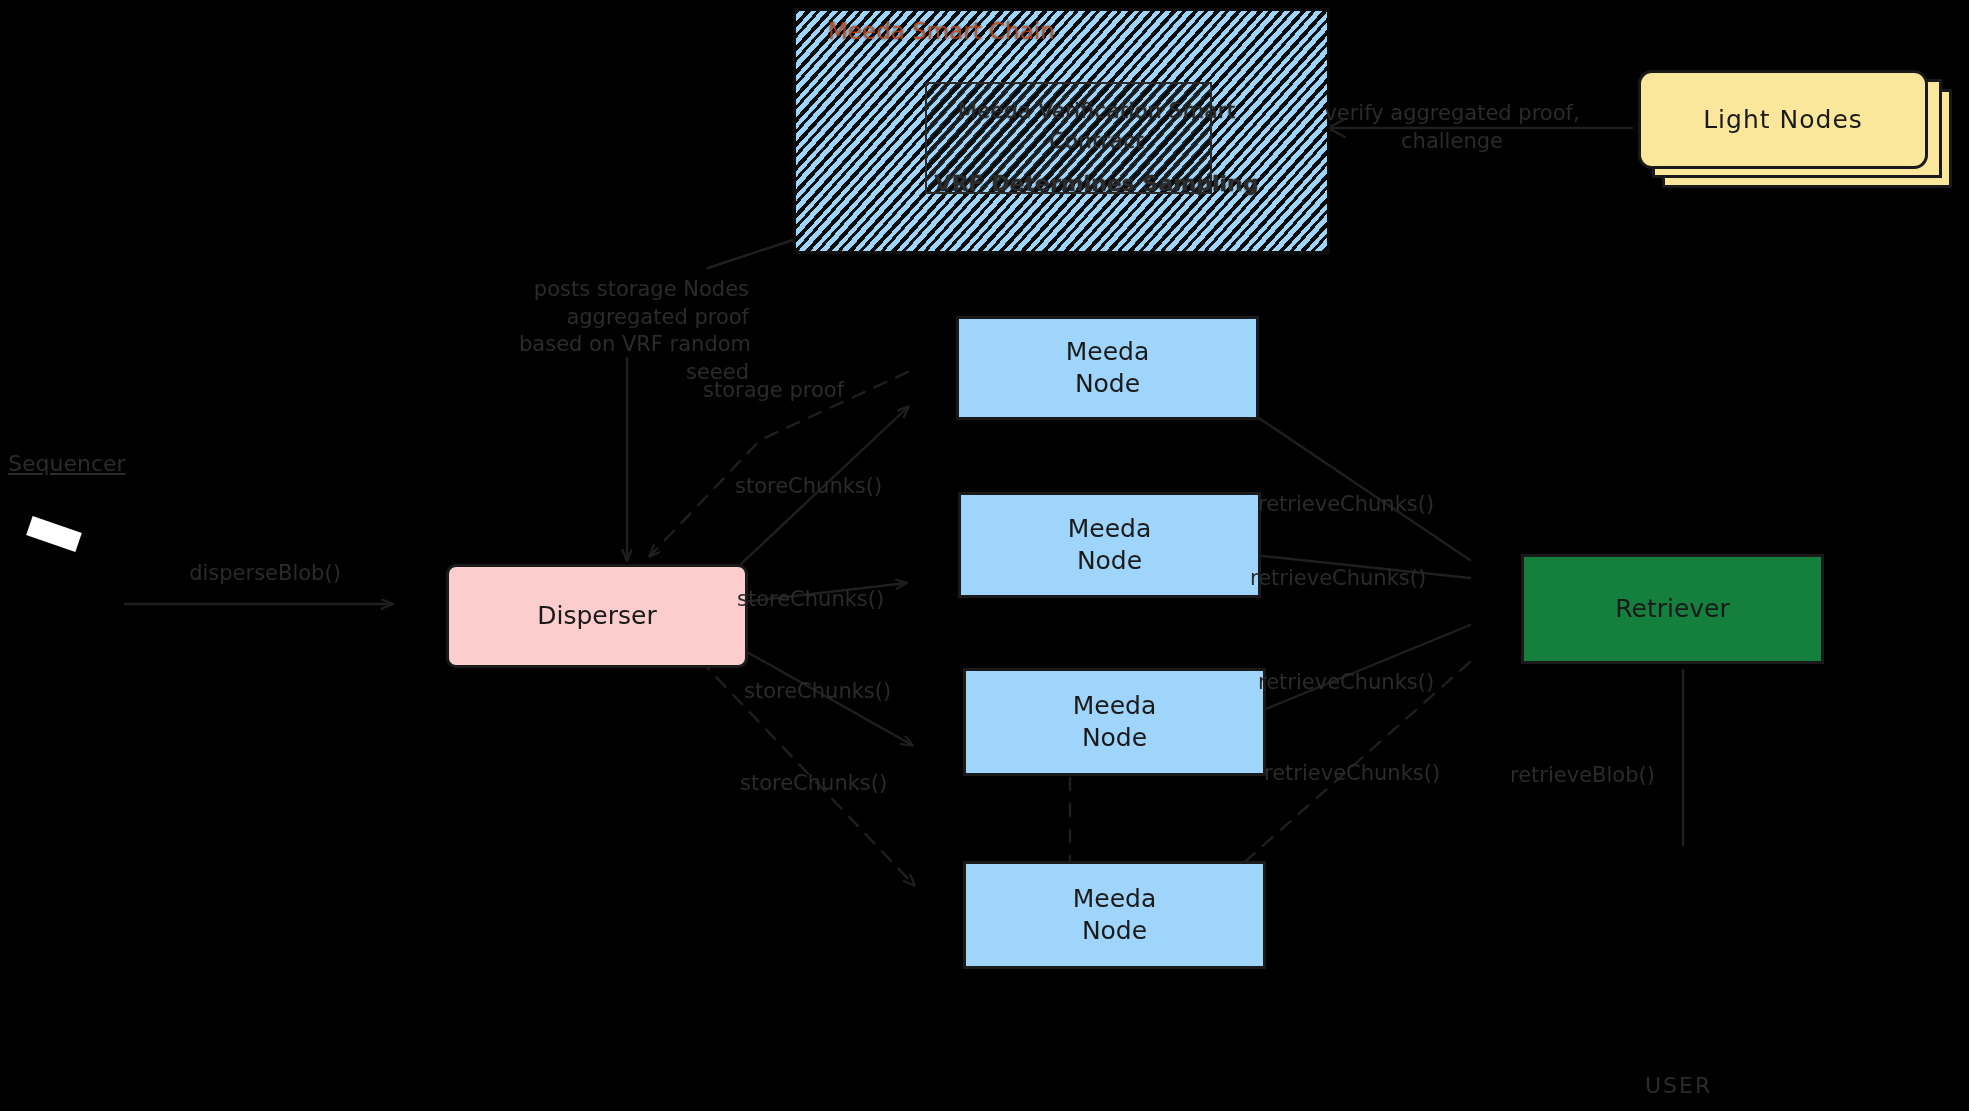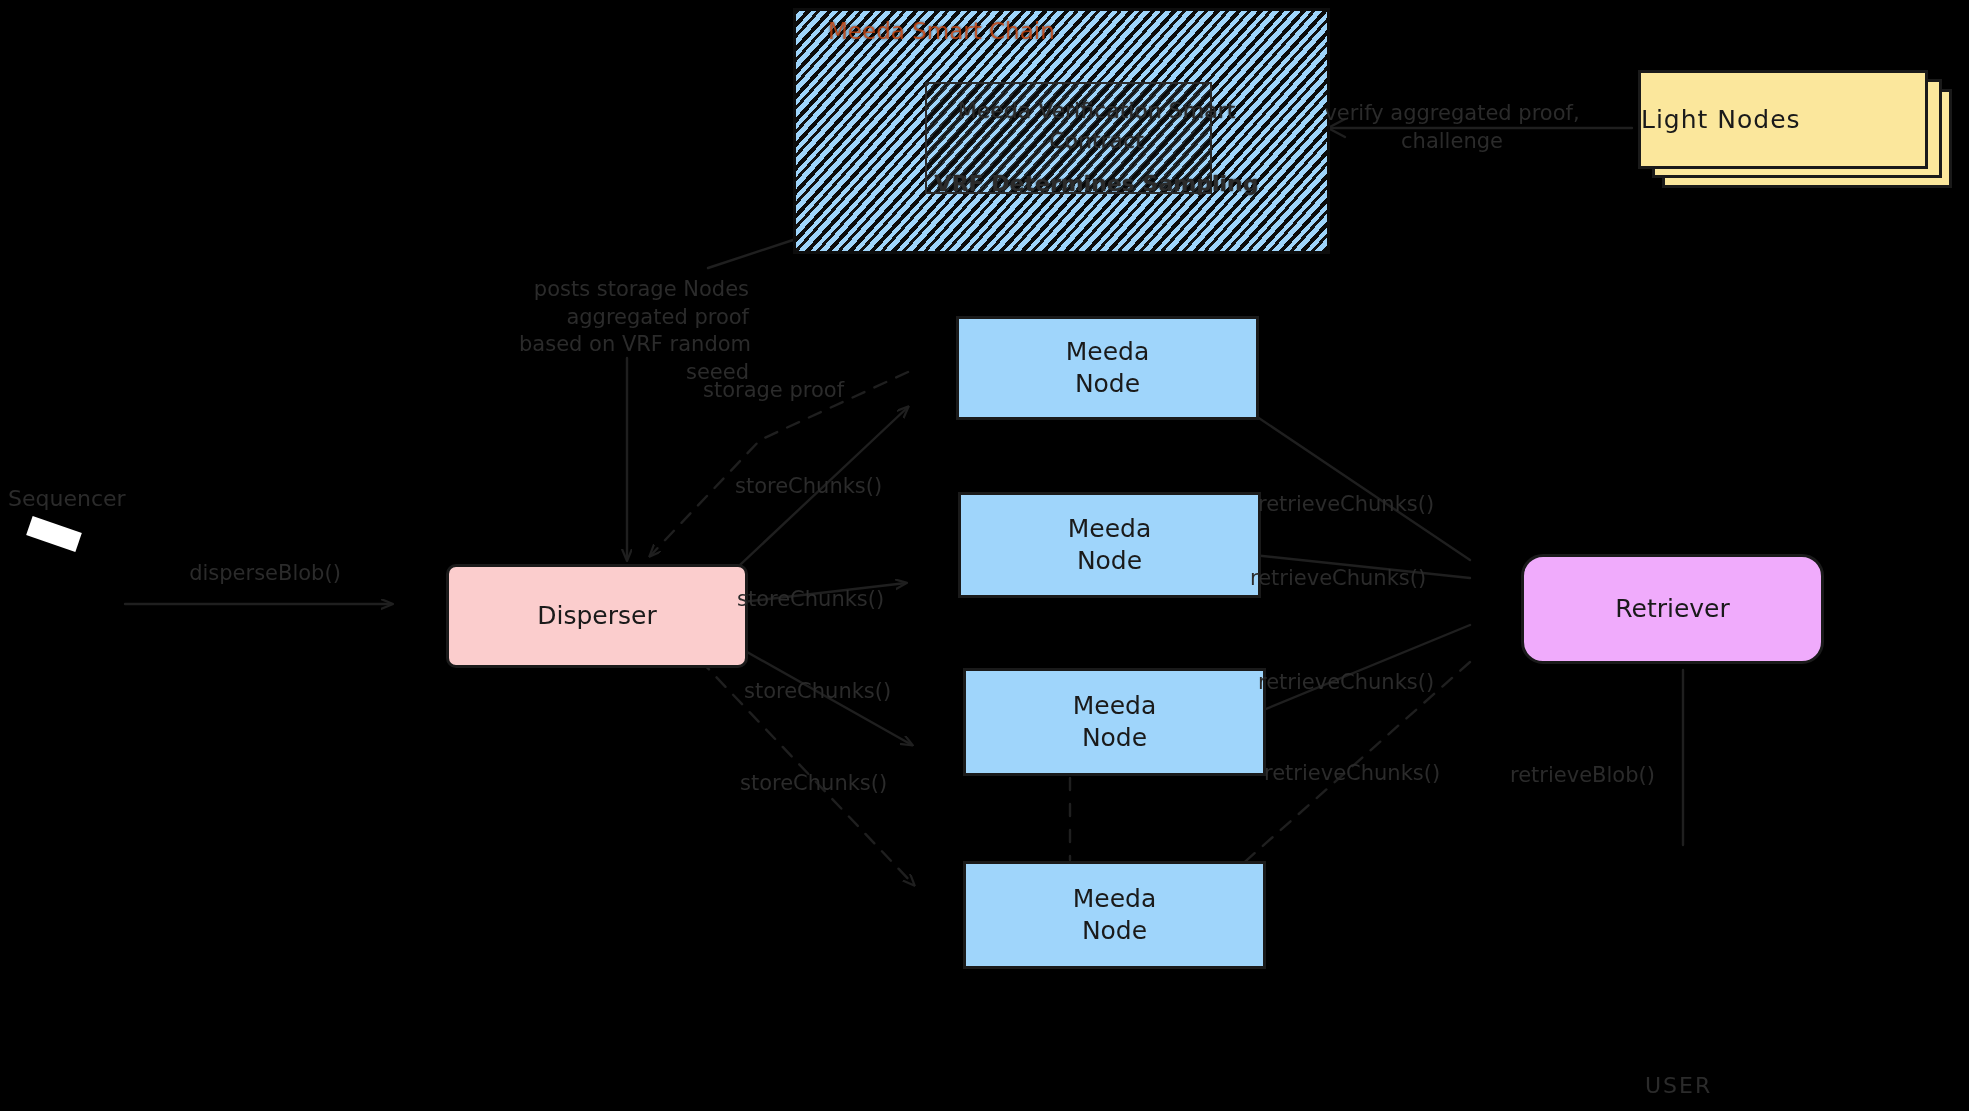--- a/index.html
+++ b/index.html
@@ -40,36 +40,37 @@
   }
   .meeda-node {
     background: #9fd5fb;
     font-size: 25px;
   }
   .disperser-box {
     background: #fbcdcd;
     font-size: 25px;
   }
   .retriever-box {
-    background: #f0abfc;
-    font-size: 25px;
-    border-radius: 22px;
+    background: #15803d;
+    font-size: 25px;
   }
   .light-node-card {
     position: absolute;
     box-sizing: border-box;
     border: 3px solid #1a1a1a;
     background: #fbe79c;
   }
   .light-node-front {
     display: flex;
     align-items: center;
+    justify-content: center;
     font-size: 25px;
     color: #1a1a1a;
     letter-spacing: 1px;
+    border-radius: 14px;
   }
   .chain-box {
     position: absolute;
     box-sizing: border-box;
     border: 3px solid #0d0d0d;
     background:
       repeating-linear-gradient(
         -48deg,
         #0b0b0b 0px,
         #0b0b0b 4px,
@@ -226,21 +227,21 @@
   </div>
 
   <div class="node-box disperser-box" style="left:402px; top:564px; width:302px; height:104px;border-radius:10px;">
     <span>Disperser</span>
   </div>
 
   <div class="node-box retriever-box" style="left:1477px; top:554px; width:303px; height:110px;">
     <span>Retriever</span>
   </div>
 
-  <div class="plain-label" style="left:8px; top:486px;">Sequencer</div>
+  <div class="plain-label" style="left:8px; top:451px;text-decoration:underline;">Sequencer</div>
   <div class="seq-marker" style="left:28px; top:524px; width:52px; height:20px;"></div>
 
   <div class="plain-label" style="left:1645px; top:1073px; letter-spacing:2px;">USER</div>
 
   <div class="edge-label" style="left:1322px; top:100px; width:260px;">verify aggregated proof,
 challenge</div>
 
   <div class="edge-label" style="left:519px; top:276px; width:230px;text-align:right;">posts storage Nodes
 aggregated proof
 based on VRF random

